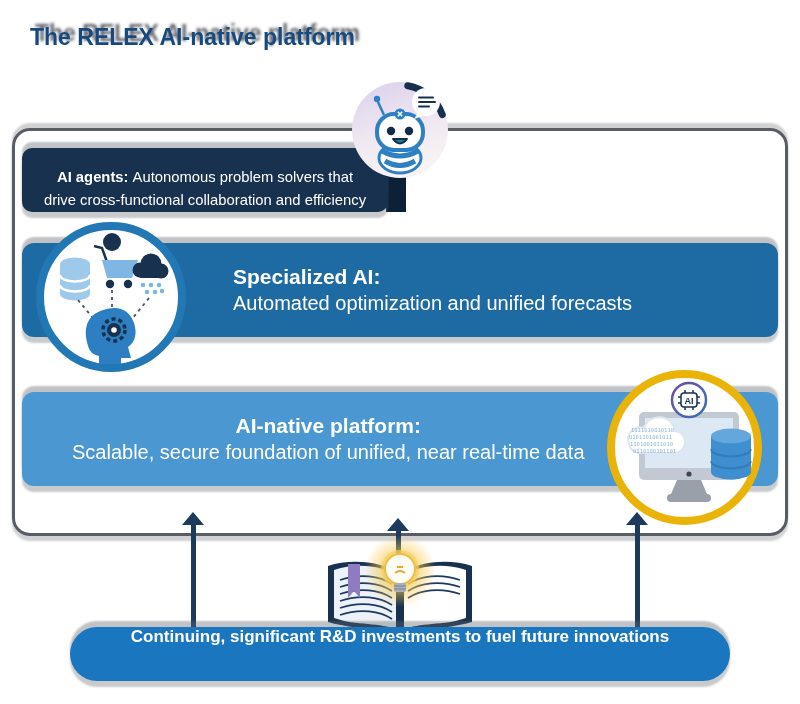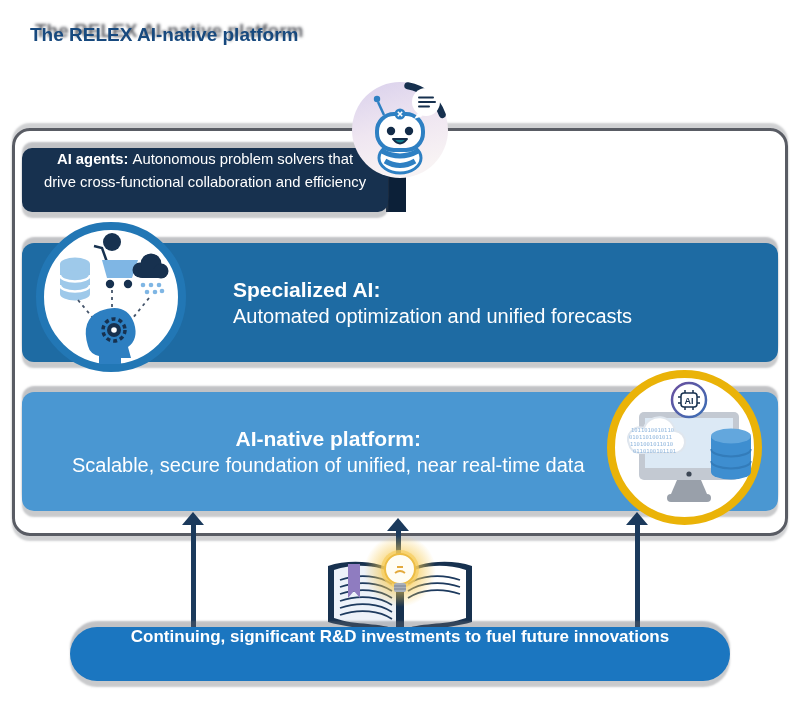--- a/index.html
+++ b/index.html
@@ -1,37 +1,37 @@
 <!DOCTYPE html>
 <html><head>
 <meta charset="utf-8">
 <style>
   html,body{margin:0;padding:0;background:#ffffff;}
   .stage{position:relative;width:800px;height:704px;background:#ffffff;overflow:hidden;
          font-family:"Liberation Sans",sans-serif;}
   .abs{position:absolute;}
   .ghost{box-shadow:0 -6px 2px rgba(99,102,110,0.40), 0 6px 2px rgba(99,102,110,0.35);}
 
-  .page-title{left:30px;top:24px;font-size:19px;font-weight:bold;color:#17497e;
+  .page-title{left:30px;top:24px;font-size:23px;font-weight:bold;color:#17497e;
               text-shadow:5px -4px 3px rgba(44,47,55,0.75);}
 
   .frame{left:12px;top:128px;width:776px;height:408px;border:3px solid #595c64;
          border-radius:18px;box-sizing:border-box;
          box-shadow:0 -5px 2px rgba(99,102,110,0.30), 0 5px 2px rgba(99,102,110,0.30);}
 
   .connector{left:386px;top:148px;width:20px;height:64px;background:#0c2038;}
 
   .chip{top:148px;height:64px;background:#17314f;border-radius:10px;color:#ffffff;
-        display:flex;flex-direction:column;align-items:center;justify-content:flex-start;
+        display:flex;flex-direction:column;align-items:center;justify-content:flex-end;
         text-align:center;font-size:14.8px;line-height:1.55;}
   .chip-left{left:22px;width:366px;}
   .chip-right{left:404px;width:366px;}
   .chip b{font-weight:bold;}
 
-  .bar{left:22px;width:756px;height:119px;border-radius:12px;color:#ffffff;}
+  .bar{left:22px;width:756px;height:94px;border-radius:12px;color:#ffffff;}
   .bar1{top:243px;background:#1e6ba3;}
   .bar2{top:392px;background:#4a97d2;text-align:center;}
   .bar-text{position:absolute;top:50%;transform:translateY(-50%);}
   .bar1 .bar-text{left:211px;}
   .bar2 .bar-text{left:50px;}
   .bar-label{font-size:21px;font-weight:bold;line-height:1.3;}
   .bar-desc{font-size:20px;line-height:1.3;}
 
   .badge{border-radius:50%;background:#ffffff;box-sizing:border-box;}
   .badge-left{left:36px;top:222px;width:150px;height:150px;border:8px solid #2277b5;}

